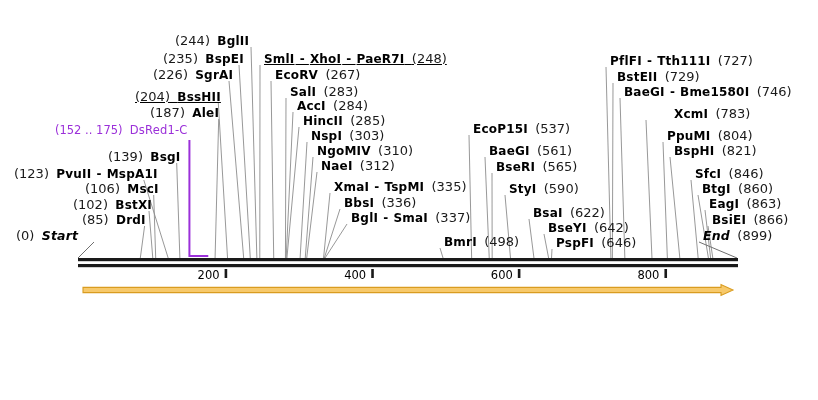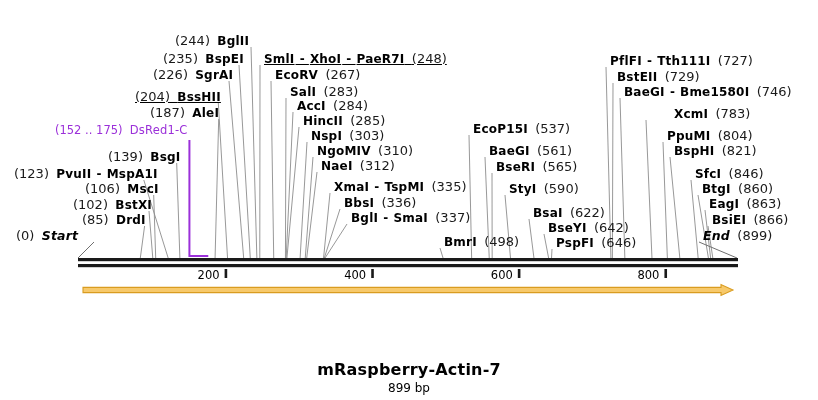--- a/index.html
+++ b/index.html
@@ -225,18 +225,14 @@
       <div class="lbl feature" style="left: 55px; top: 124px;"><span class="pos">(152 .. 175)</span>&nbsp;&nbsp;<span class="enz">DsRed1-C</span></div>
     </div>
 
   <div id="ruler-nums">
       <div class="ruler-num" style="left: 197.607px; top: 268px;">200</div>
       <div class="ruler-num" style="left: 344.215px; top: 268px;">400</div>
       <div class="ruler-num" style="left: 490.822px; top: 268px;">600</div>
       <div class="ruler-num" style="left: 637.429px; top: 268px;">800</div>
     </div>
 
-  <div class="title-block" style="top:360px">
-    <div class="seq-title">mRaspberry-Actin-7</div>
-    <div class="seq-len">899 bp</div>
-  </div>
 
 </div>
 
 </body></html>

